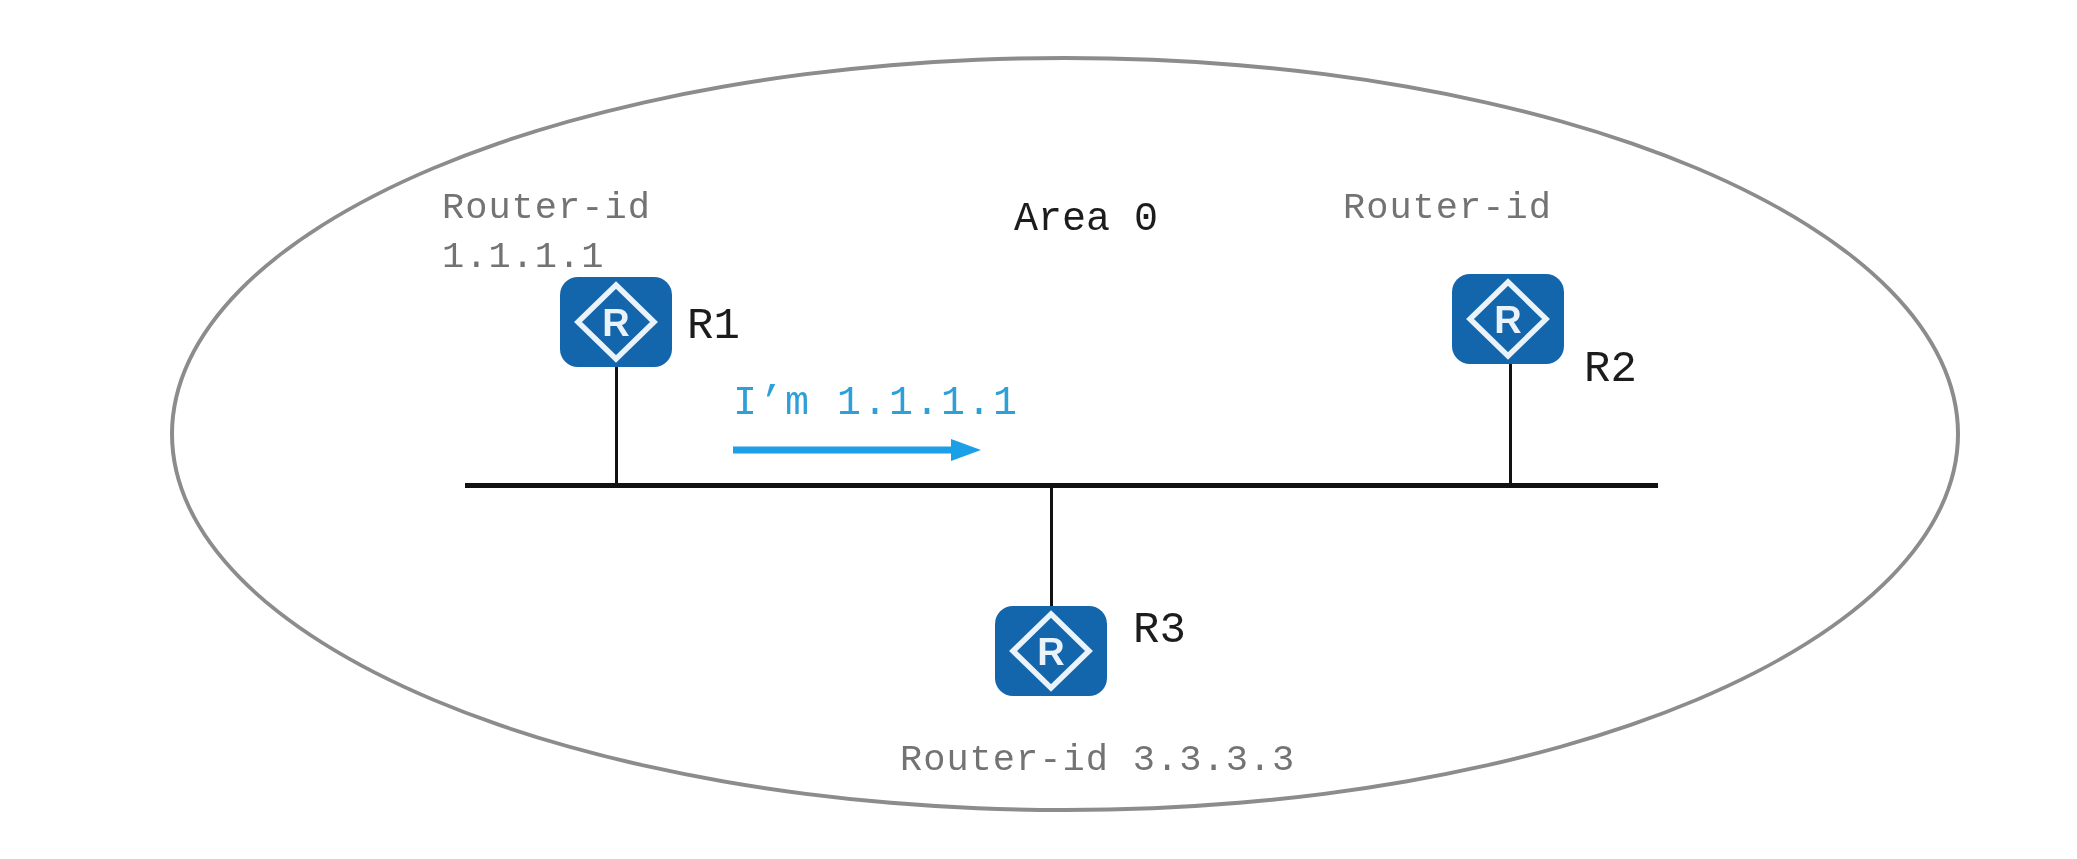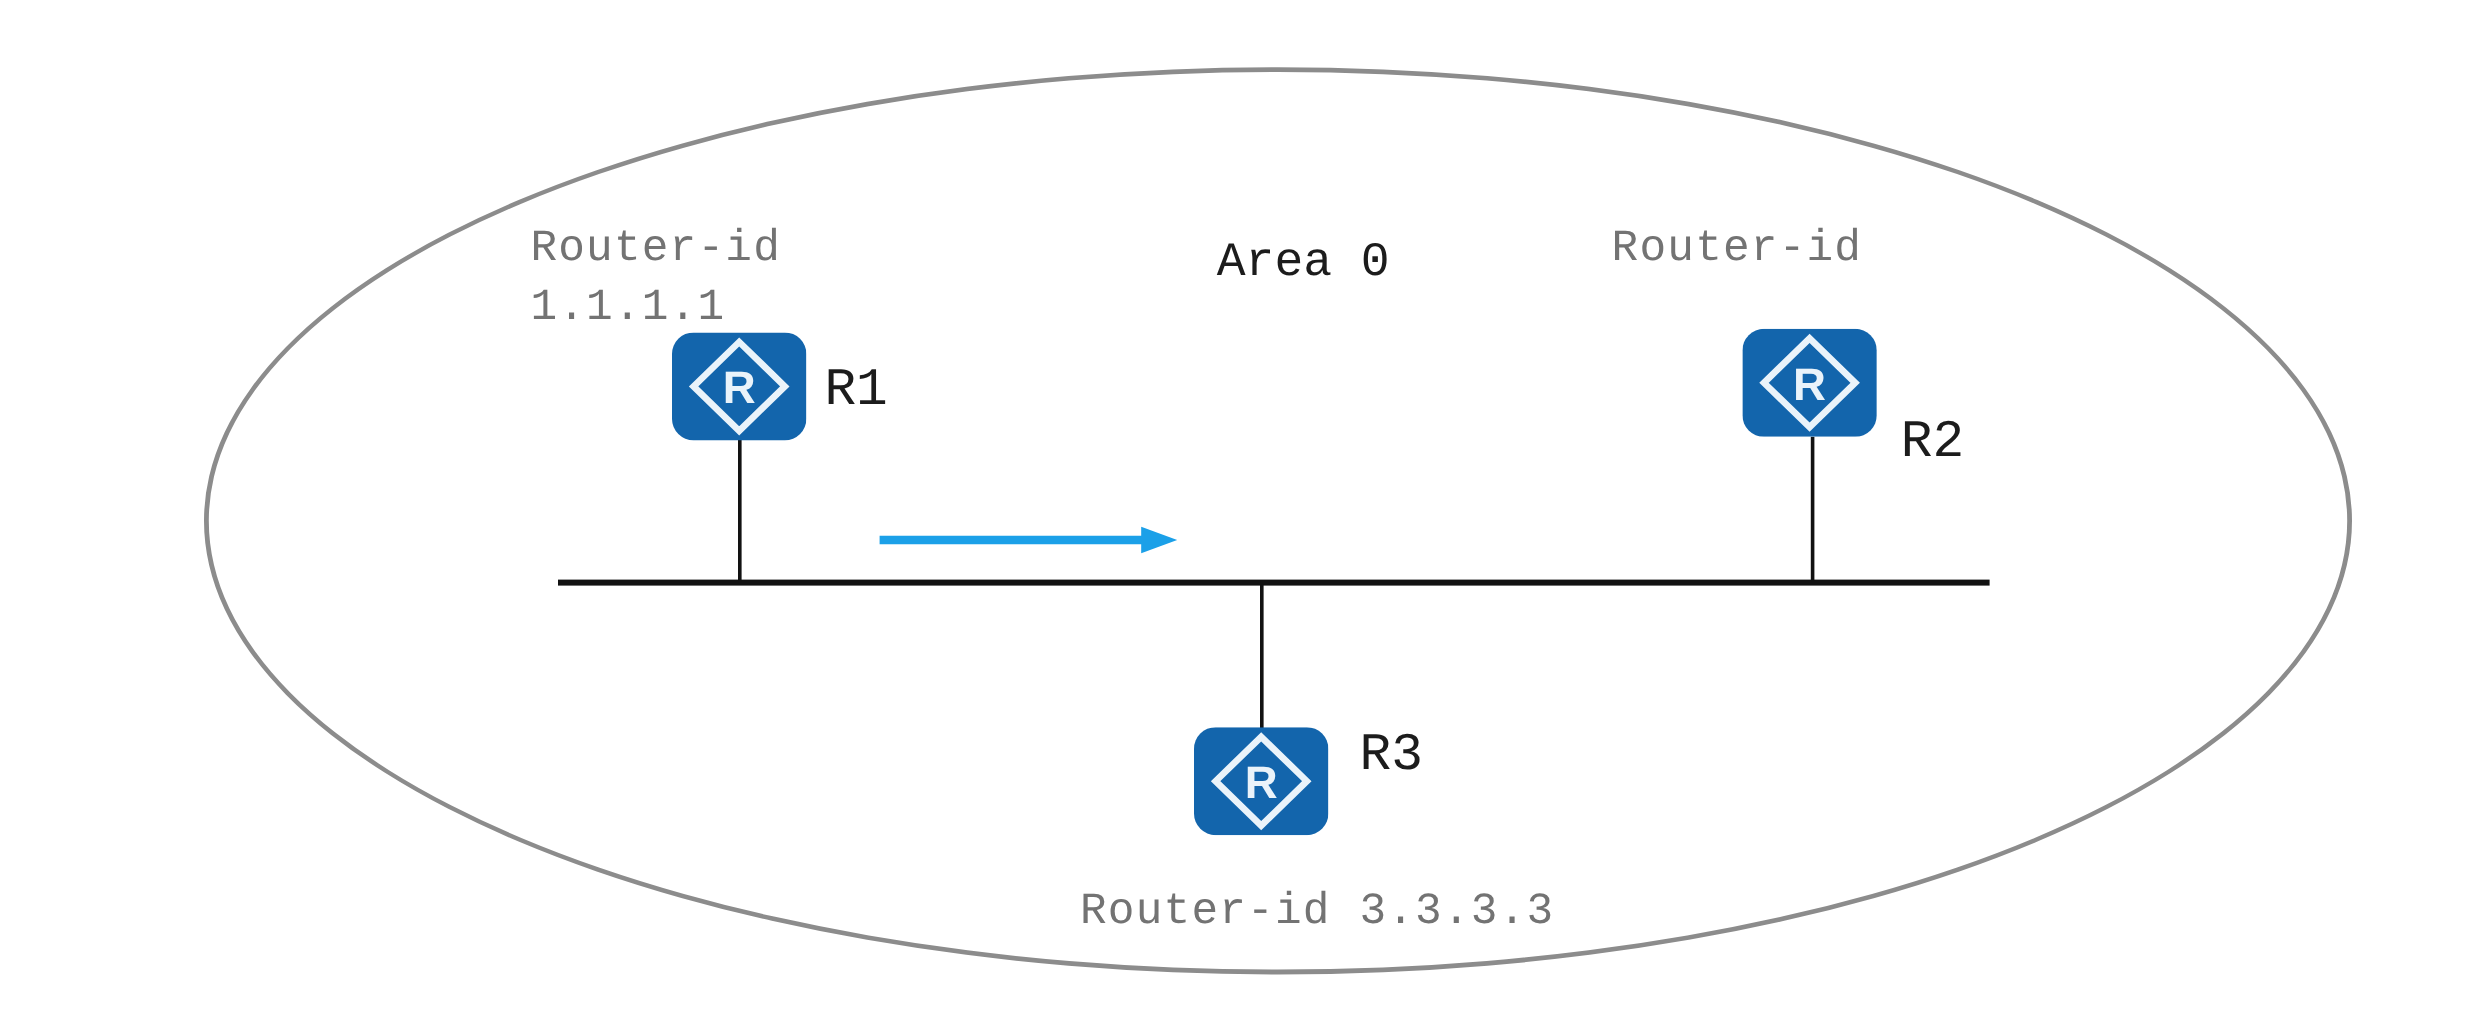--- a/index.html
+++ b/index.html
@@ -108,18 +108,19 @@
       <path d="M56 8 L94 45 L56 82 L18 45 Z" fill="none" stroke="#EAF3FA" stroke-width="5.5" stroke-linejoin="miter"></path>
       <text x="56" y="59" text-anchor="middle" font-family="Liberation Sans, sans-serif" font-size="38" font-weight="bold" fill="#EAF3FA">R</text>
     </svg>
   </div>
   <div class="node-name n-r3">R3</div>
   <div class="rid rid-r3">
     <span>Router-id</span>
     <span>3.3.3.3</span>
   </div>
 
+  <div class="hello-msg">I’m 1.1.1.1</div>
   <svg class="hello-arrow" viewBox="0 0 250 26">
     <line x1="2" y1="13" x2="222" y2="13" stroke="#1BA0E8" stroke-width="7"></line>
     <polygon points="220,2 250,13 220,24" fill="#1BA0E8"></polygon>
   </svg>
 
 </div>
 
 </body></html>

